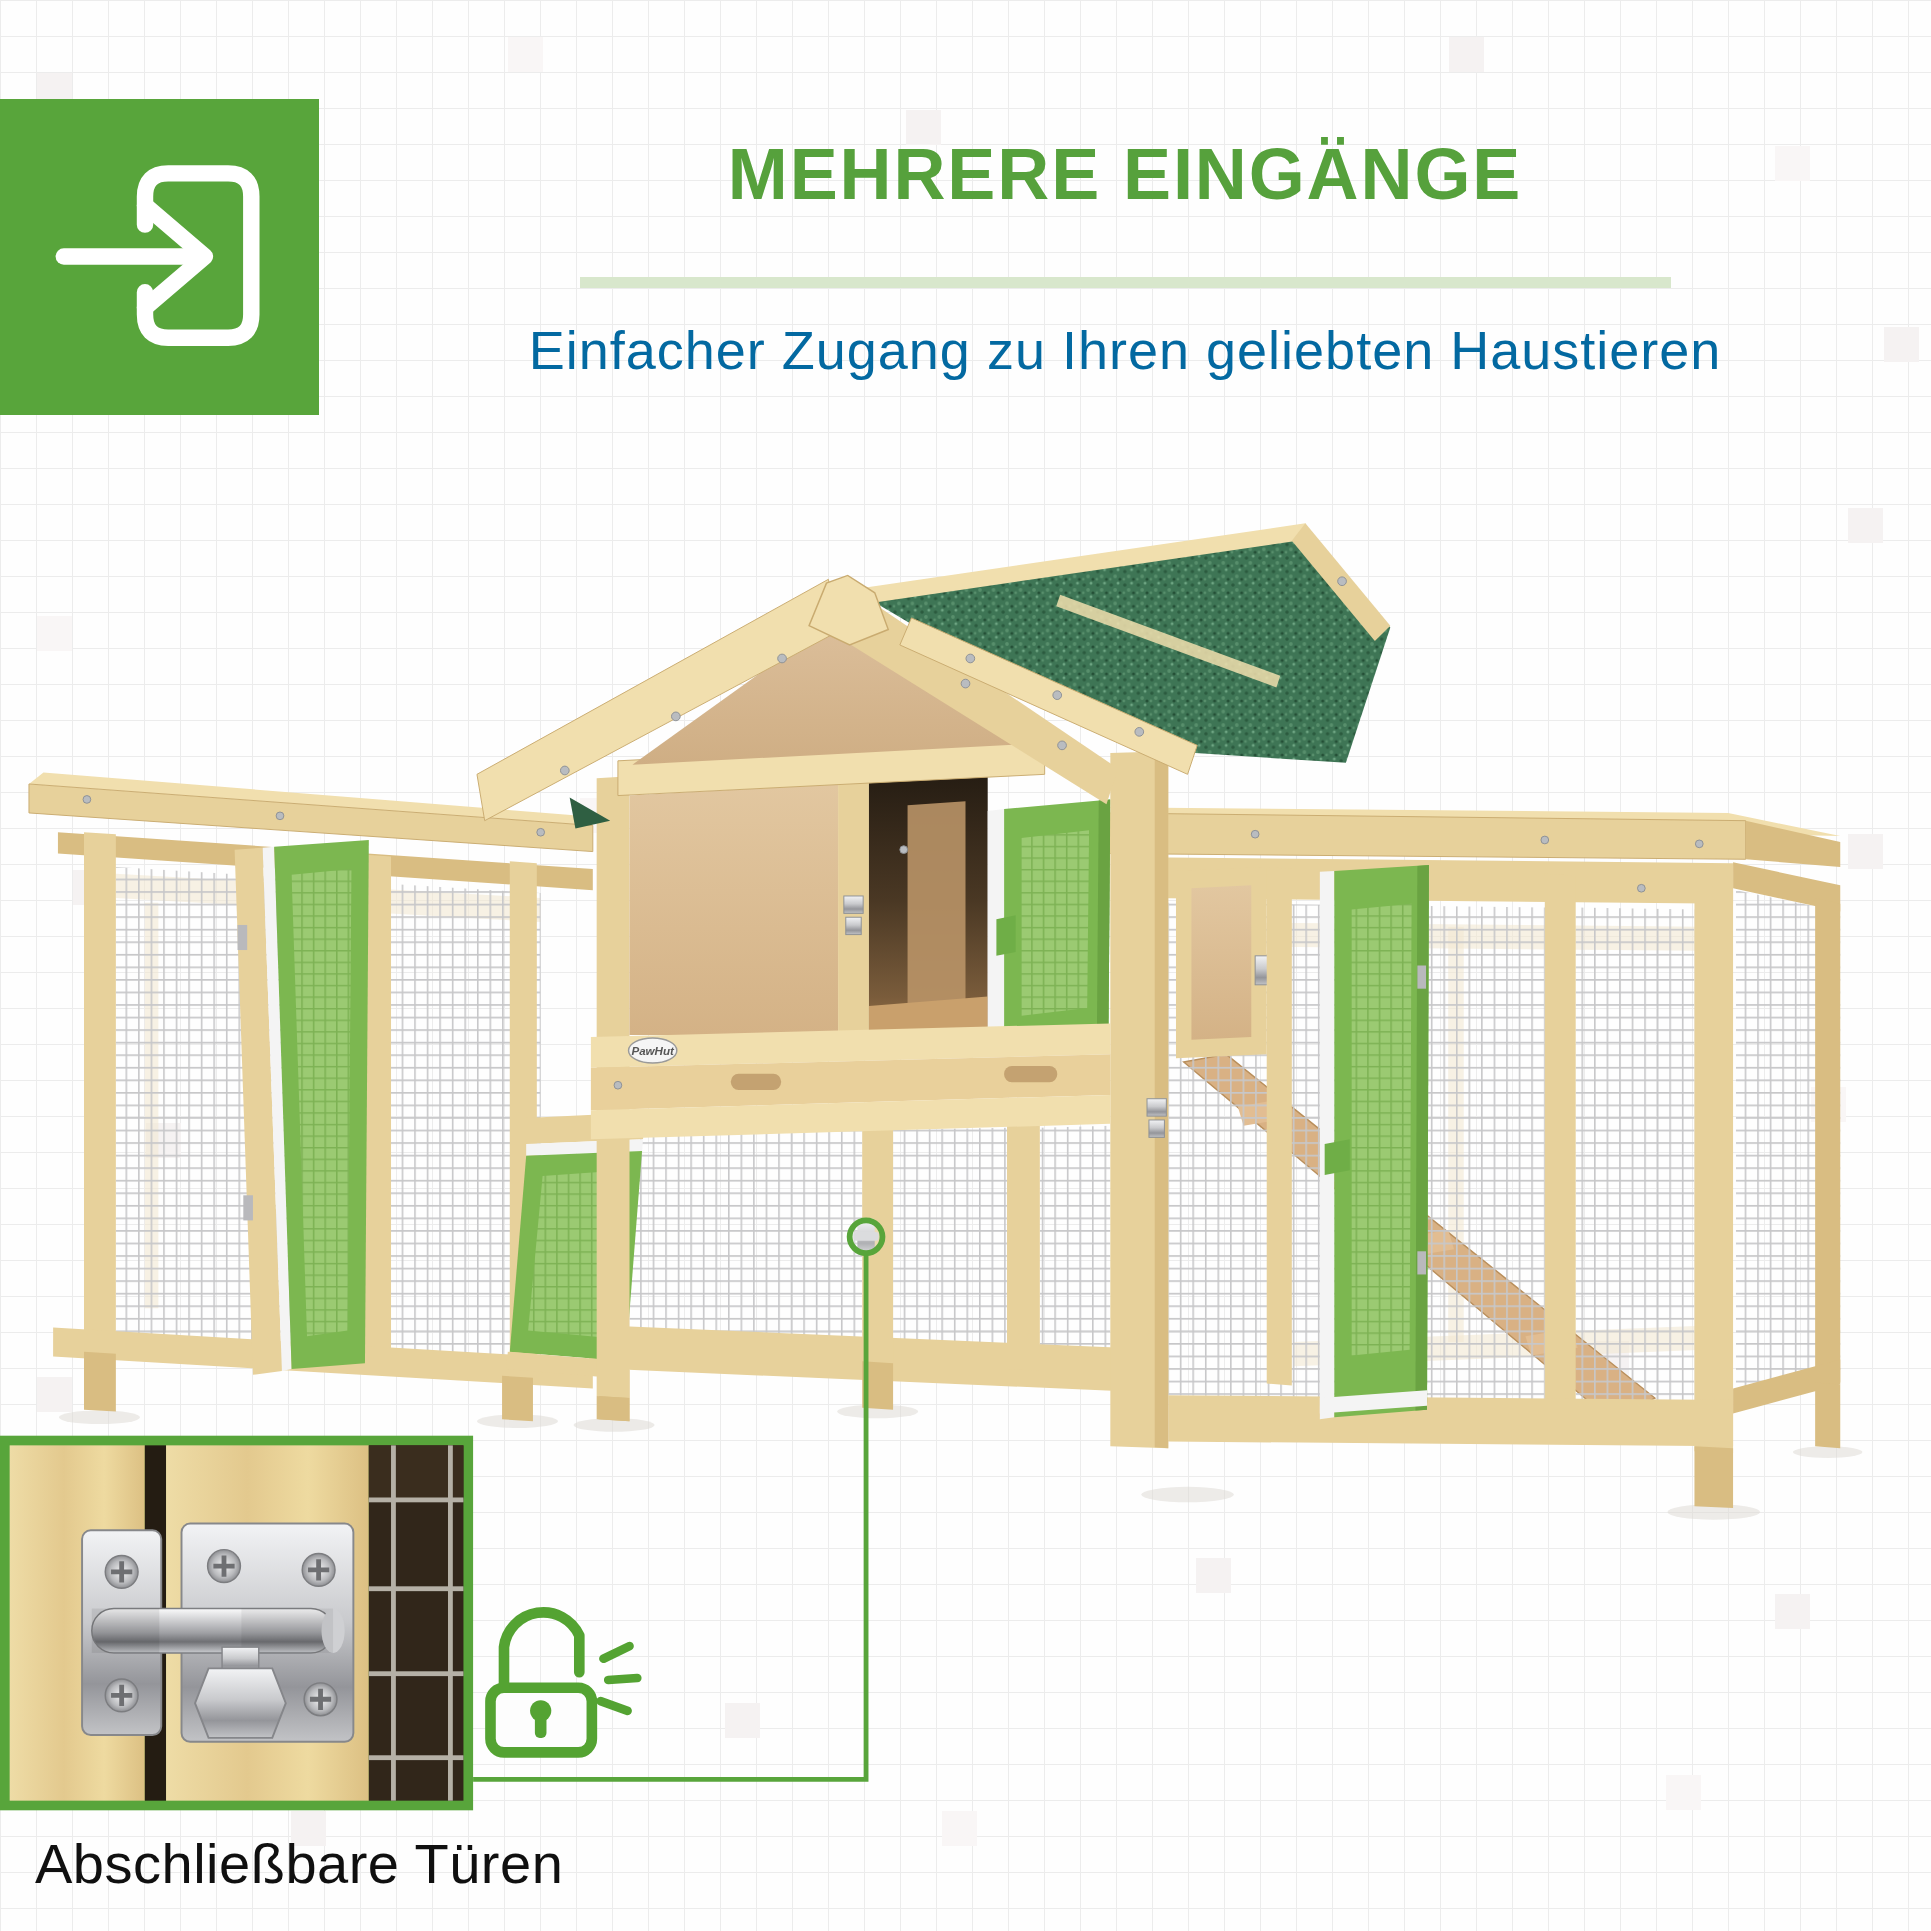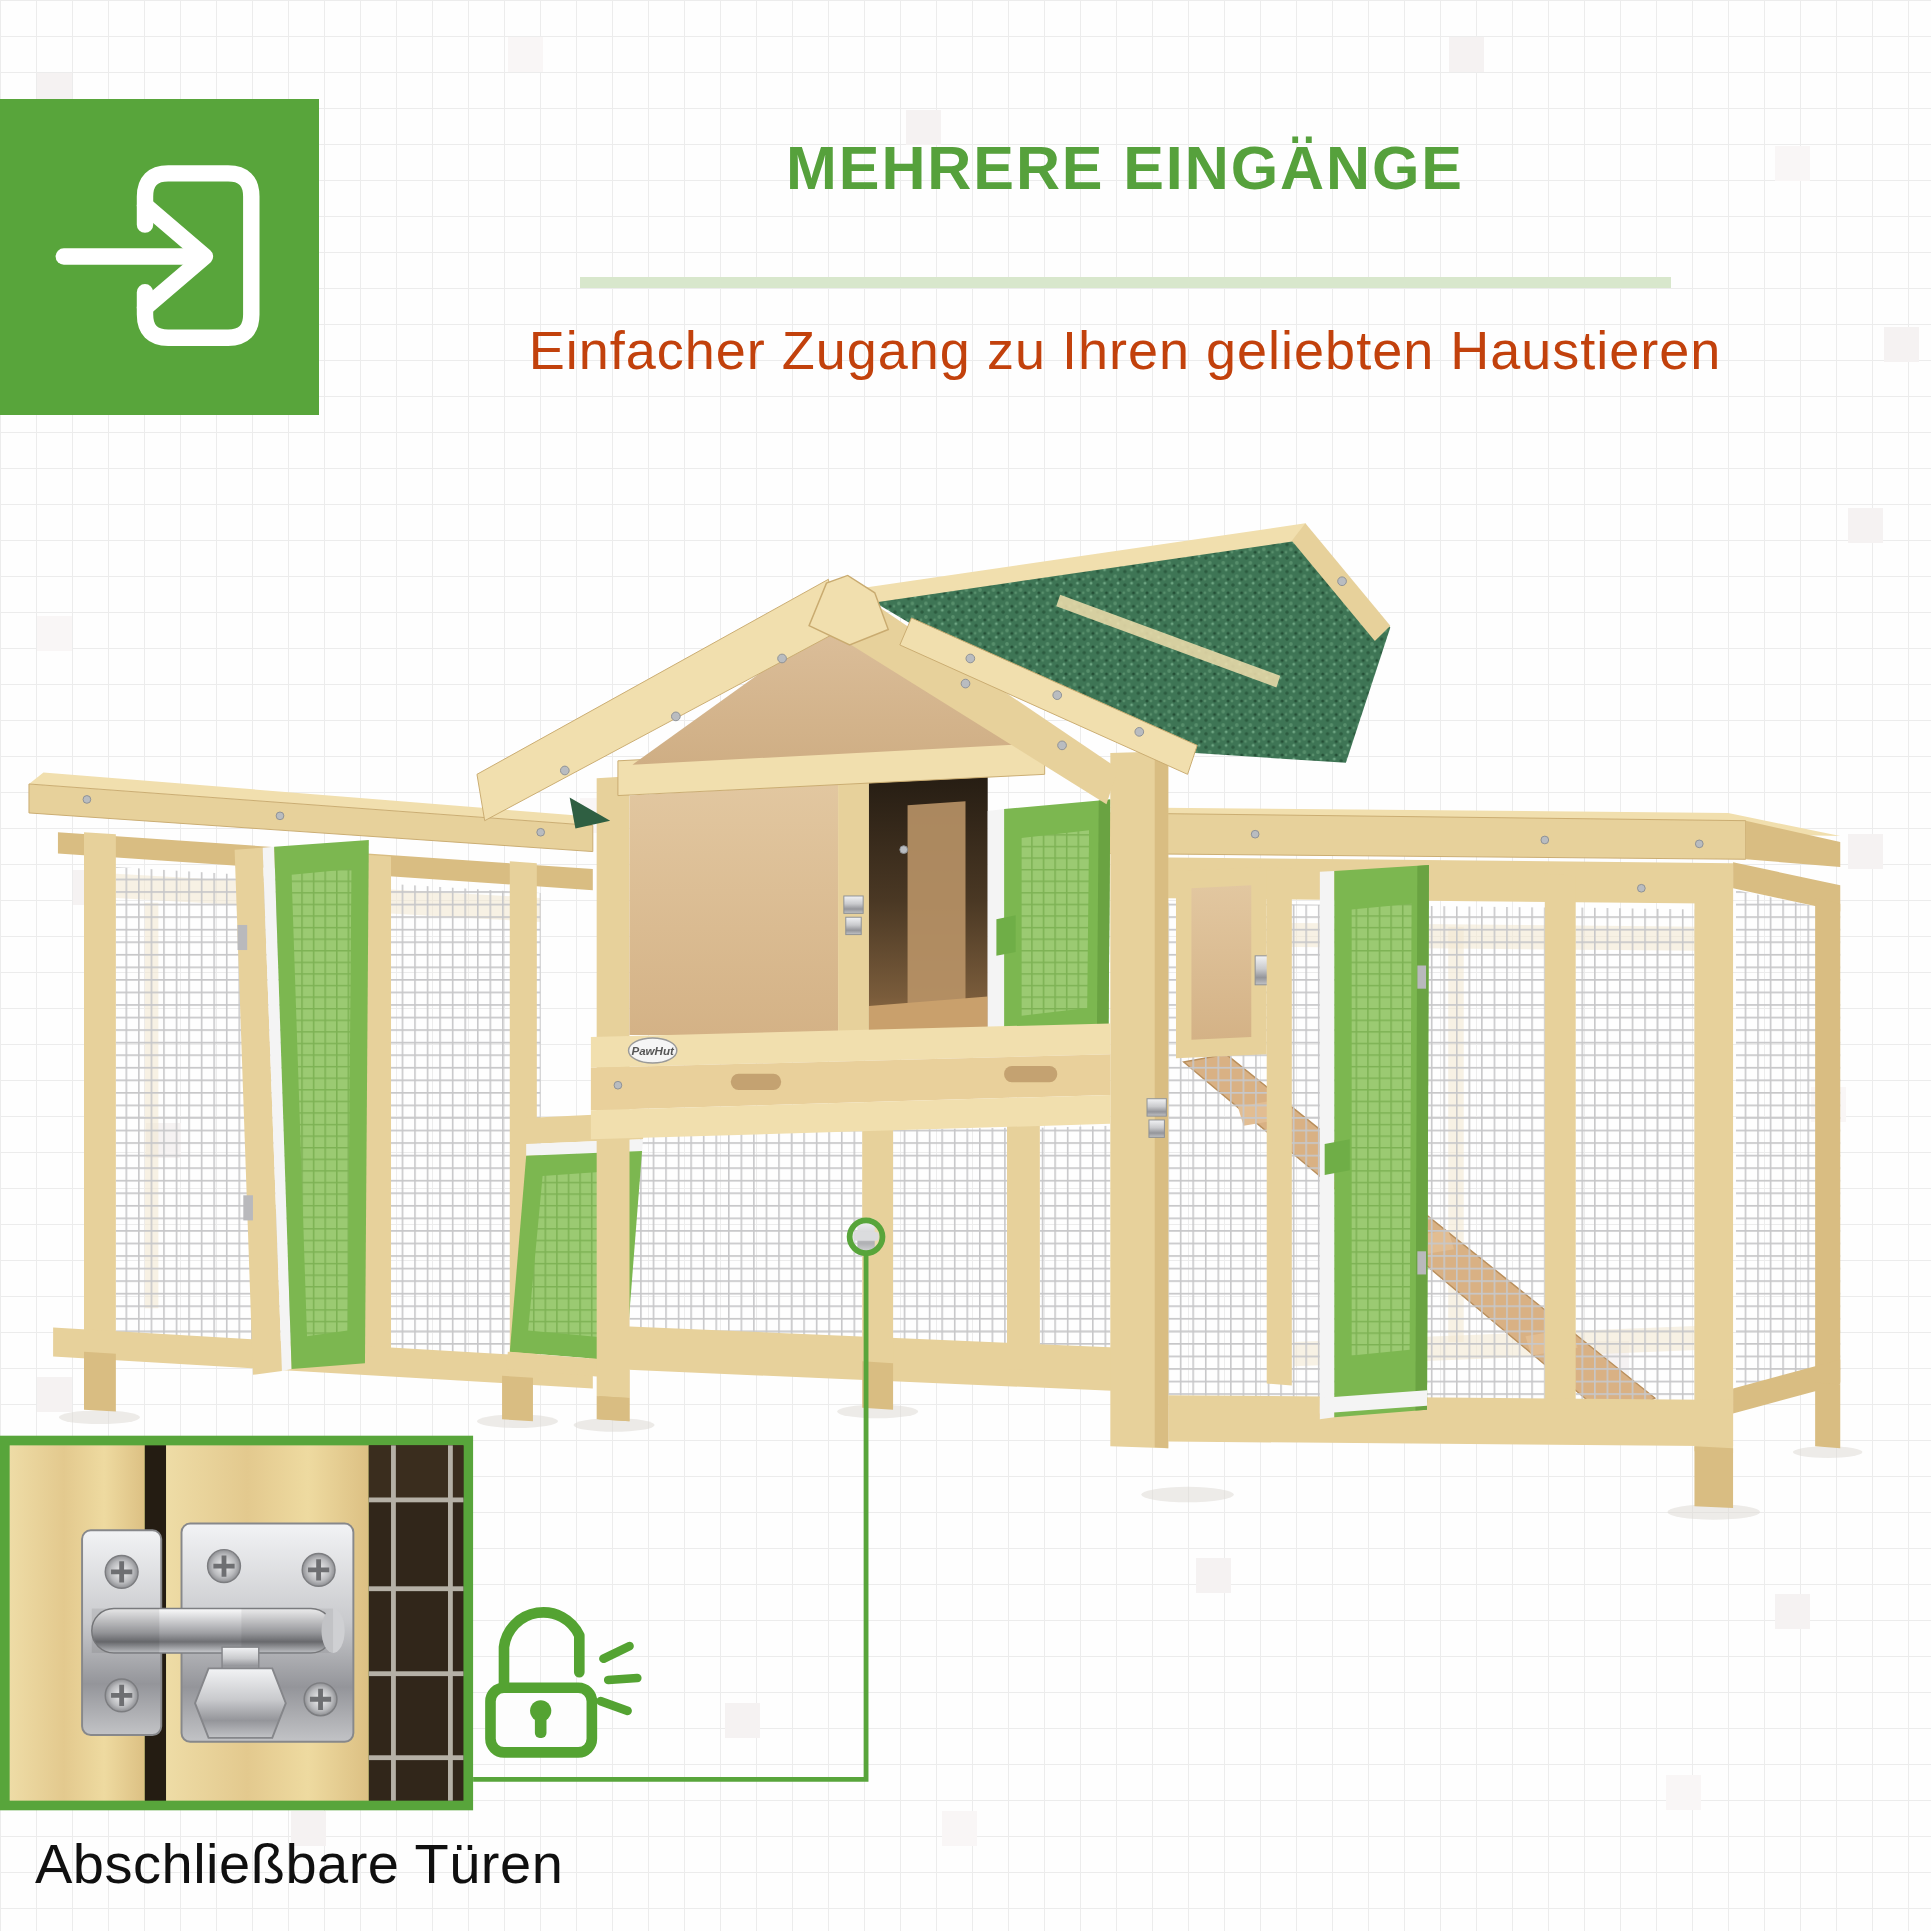--- a/index.html
+++ b/index.html
@@ -7,21 +7,21 @@
   .canvas{position:absolute;left:0;top:0;width:1931px;height:1931px;background:#fefefe;overflow:hidden;}
   .gridlayer{position:absolute;inset:0;
     background-image:linear-gradient(to right,#ececec 1px,transparent 1px),
                      linear-gradient(to bottom,#ececec 1px,transparent 1px);
     background-size:36px 36px;}
   .cell{position:absolute;width:35px;height:35px;}
   .cell.t0{background:#f5f2f2;}
   .cell.t1{background:#f9f6f6;}
   .iconblock{position:absolute;left:0;top:99px;width:319px;height:316px;}
   .headwrap{position:absolute;left:319px;top:0;width:1612px;text-align:center;}
-  .title{position:absolute;left:0;top:133px;width:100%;font-size:61px;font-weight:800;letter-spacing:1.9px;white-space:nowrap;}
+  .title{position:absolute;left:0;top:133px;width:100%;font-size:72px;font-weight:800;letter-spacing:1.9px;white-space:nowrap;}
   .underbar{position:absolute;left:261px;top:277px;width:1091px;height:10.6px;}
   .subtitle{position:absolute;left:0;top:319px;width:100%;font-size:54px;font-weight:400;color:#161616;letter-spacing:1px;white-space:nowrap;}
   .caption{position:absolute;left:35px;top:1831px;font-size:56px;font-weight:400;color:#101010;letter-spacing:0.5px;white-space:nowrap;}
   svg{position:absolute;left:0;top:0;}
   .w1{fill:#f1dfae}.w2{fill:#e7d19b}.w3{fill:#d9bd82}
   .wh{fill:#f4f4f4}
   .scr{fill:#b9bcc0;stroke:#8d9094;stroke-width:1px}
   .faint{fill:#f1e8d2;opacity:.6}
 </style>
 </head>
@@ -350,18 +350,18 @@
       <g stroke="#ffffff" fill="none" stroke-width="17">
         <path d="M150 130 V101 Q150 77 174 77 H236 Q260 77 260 101 V223 Q260 247 236 247 H174 Q150 247 150 223 V200" stroke-linecap="round"></path>
         <path d="M66 163 H196" stroke-linecap="round"></path>
         <polyline points="150,110 212,163 150,216" stroke-linecap="round" stroke-linejoin="round"></polyline>
       </g>
     </svg>
   </div>
   <div class="headwrap">
     <div class="title" style="color: rgb(86, 161, 60);">MEHRERE EINGÄNGE</div>
     <div class="underbar" style="background: rgb(216, 231, 204);"></div>
-    <div class="subtitle" style="color: #c2410c;">Einfacher Zugang zu Ihren geliebten Haustieren</div>
+    <div class="subtitle" style="color: #0369a1;">Einfacher Zugang zu Ihren geliebten Haustieren</div>
   </div>
 
   <div class="caption">Abschließbare Türen</div>
 </div>
 
 
 </body></html>

